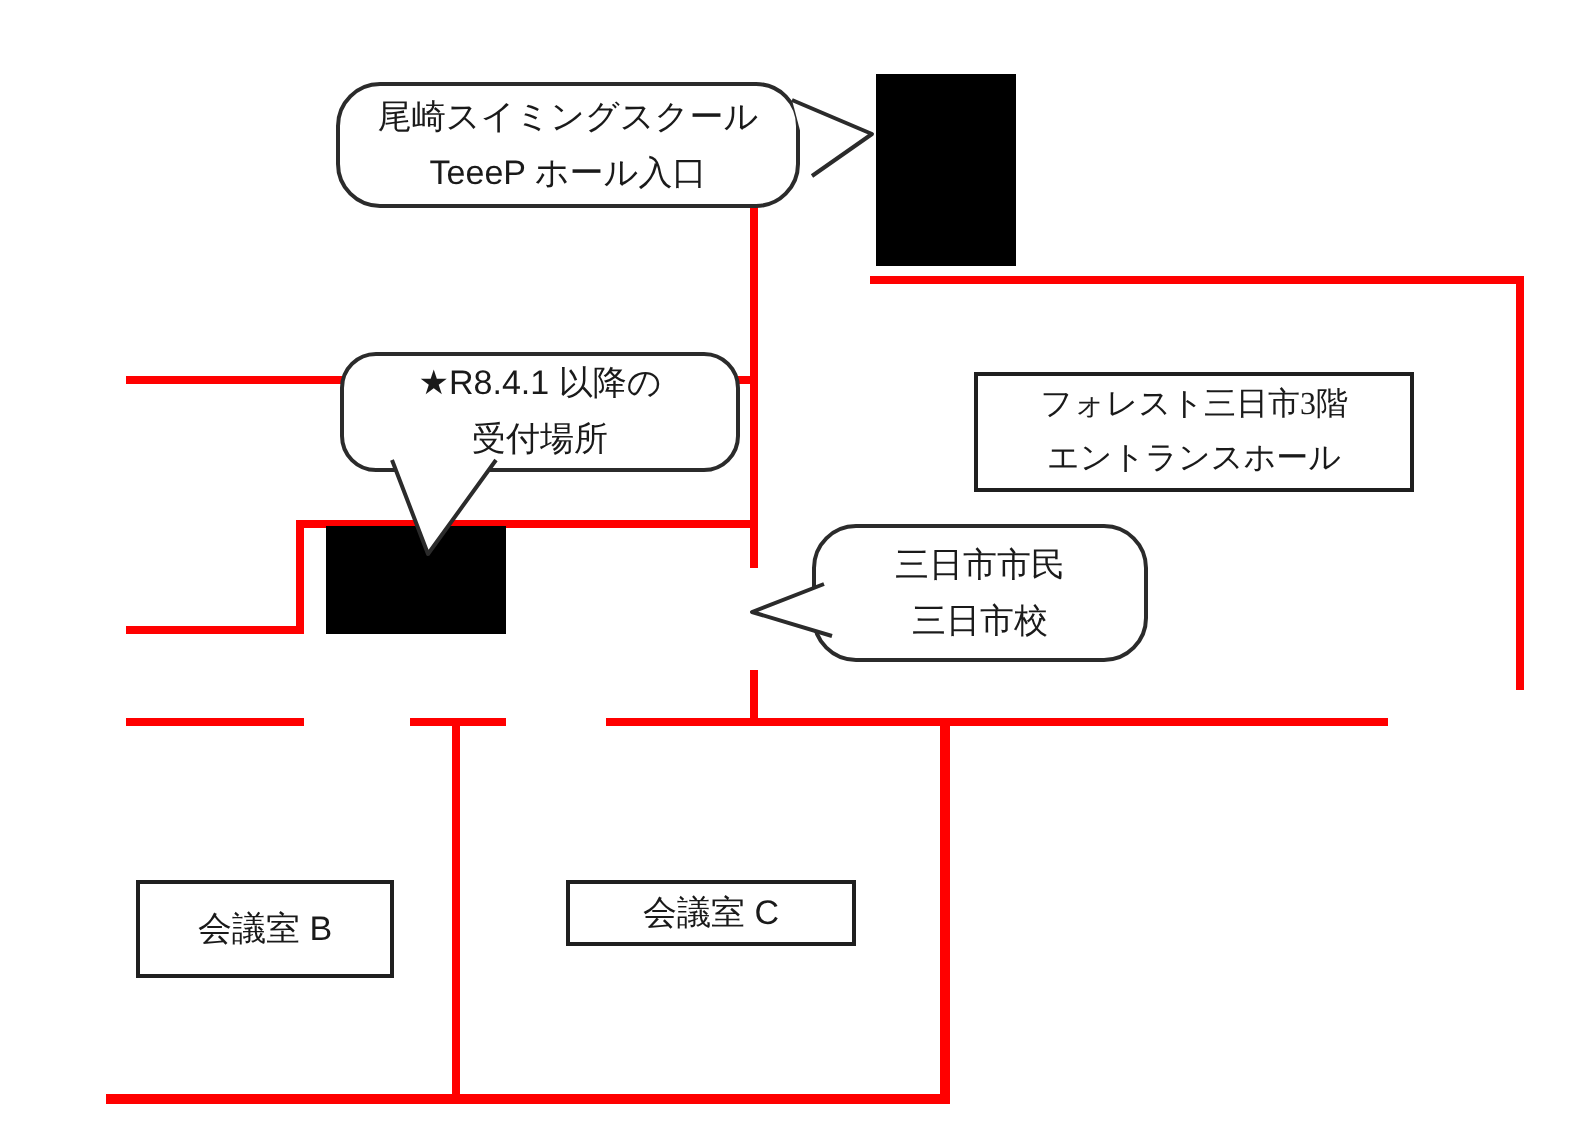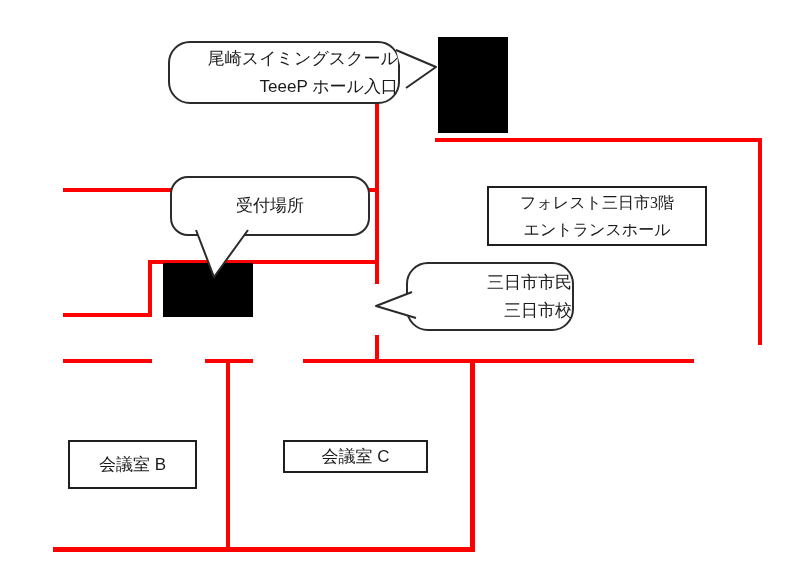--- a/index.html
+++ b/index.html
@@ -19,21 +19,21 @@
   }
   .labelbox .ln{display:block;font-size:16px;line-height:27px;white-space:nowrap;font-family:Liberation Serif, serif;}
   .labelbox .single{font-size:17px;line-height:29px;white-space:nowrap;}
   
   .bubble{
     position:absolute;background:#ffffff;border:2px solid #2b2b2b;z-index:30;
     display:flex;flex-direction:column;align-items:center;justify-content:center;
     text-align:center;box-sizing:border-box;
   }
   .bubble .ln{display:block;font-size:17px;line-height:28px;white-space:nowrap;}
-  .bubble.r22{border-radius:22px;align-items:flex-end;}
+  .bubble.r22{border-radius:22px;}
   .bubble.r18{border-radius:18px;}
   
   .tails{position:absolute;left:0;top:0;width:796px;height:572px;z-index:40;pointer-events:none;}
   .tails path{fill:#ffffff;stroke:#2b2b2b;stroke-width:2;stroke-linejoin:round;}
 </style>
 </head>
 <body>
 
 <div class="canvas">
 
@@ -54,20 +54,21 @@
 
   <div class="block" style="left:438px;top:37px;width:70px;height:96px"></div>
   <div class="block" style="left:163px;top:263px;width:90px;height:54px"></div>
 
   <div class="bubble r22" style="left:168px;top:41px;width:232px;height:63px">
     <span class="ln">尾崎スイミングスクール</span>
     <span class="ln">TeeeP ホール入口</span>
   </div>
 
   <div class="bubble r18" style="left:170px;top:176px;width:200px;height:60px">
+    <span class="ln">★R8.4.1 以降の</span>
     <span class="ln">受付場所</span>
   </div>
 
   <div class="bubble r22" style="left:406px;top:262px;width:168px;height:69px">
     <span class="ln">三日市市民</span>
     <span class="ln">三日市校</span>
   </div>
 
   <div class="labelbox" style="left:487px;top:186px;width:220px;height:60px">
     <span class="ln">フォレスト三日市3階</span>

